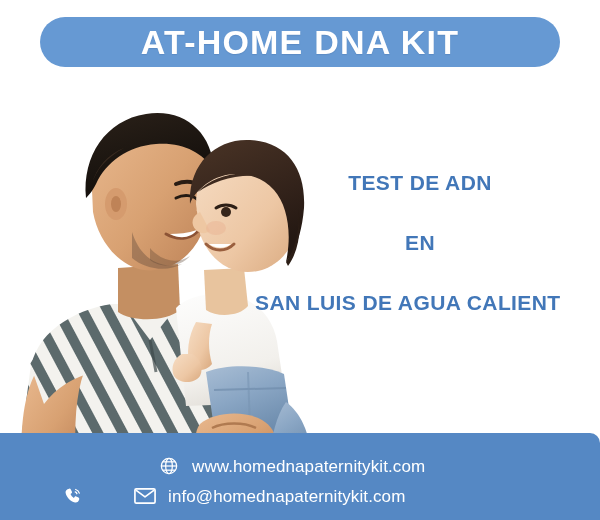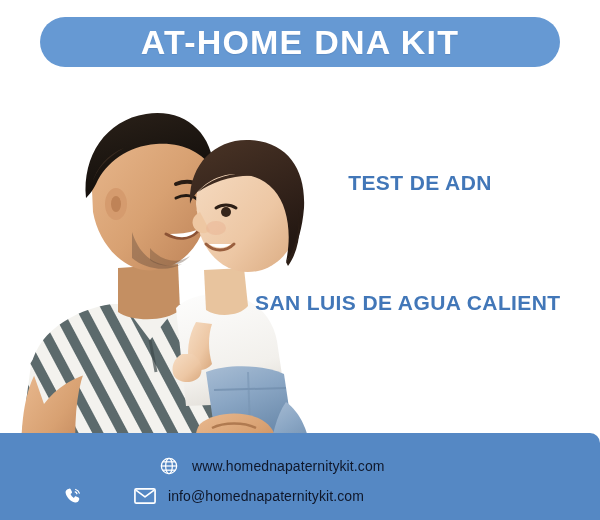--- a/index.html
+++ b/index.html
@@ -99,22 +99,22 @@
   .footer-icon {
     display: inline-flex;
     align-items: center;
     justify-content: center;
     width: 22px;
     height: 22px;
     margin-right: 12px;
     flex: 0 0 auto;
   }
   .footer-text {
-    color: #0f172a;
-    font-size: 14px;
+    color: #ffffff;
+    font-size: 17px;
     font-weight: normal;
     line-height: 1;
     letter-spacing: 0.1px;
   }
 </style>
 </head>
 <body>
 
 <div id="poster">
 
@@ -242,20 +242,21 @@
                C256 394 222 392 204 380 C194 372 194 360 200 352 Z" fill="url(#skinA)"></path>
       <path d="M212 356 C224 350 244 350 256 356" stroke="#b07a50" stroke-width="2.5" fill="none"></path>
       <path d="M214 368 C228 362 246 362 258 368" stroke="#b07a50" stroke-width="2.5" fill="none"></path>
 
       <path d="M286 330 C300 340 310 360 312 390 L268 390 C272 364 276 344 286 330 Z" fill="url(#jeans)"></path>
     </svg>
   </div>
 
   <div class="text-block">
     <div class="tline tline-1">TEST DE ADN</div>
+    <div class="tline tline-2">EN</div>
     <div class="tline tline-3">SAN LUIS DE AGUA CALIENT</div>
   </div>
 
   <div class="footer">
 
     <div class="footer-row footer-row-web">
       <div class="footer-item">
         <span class="footer-icon">
           <svg width="20" height="20" viewBox="0 0 24 24" fill="none" stroke="#ffffff" stroke-width="1.5" aria-hidden="true">
             <circle cx="12" cy="12" r="9.2"></circle>

